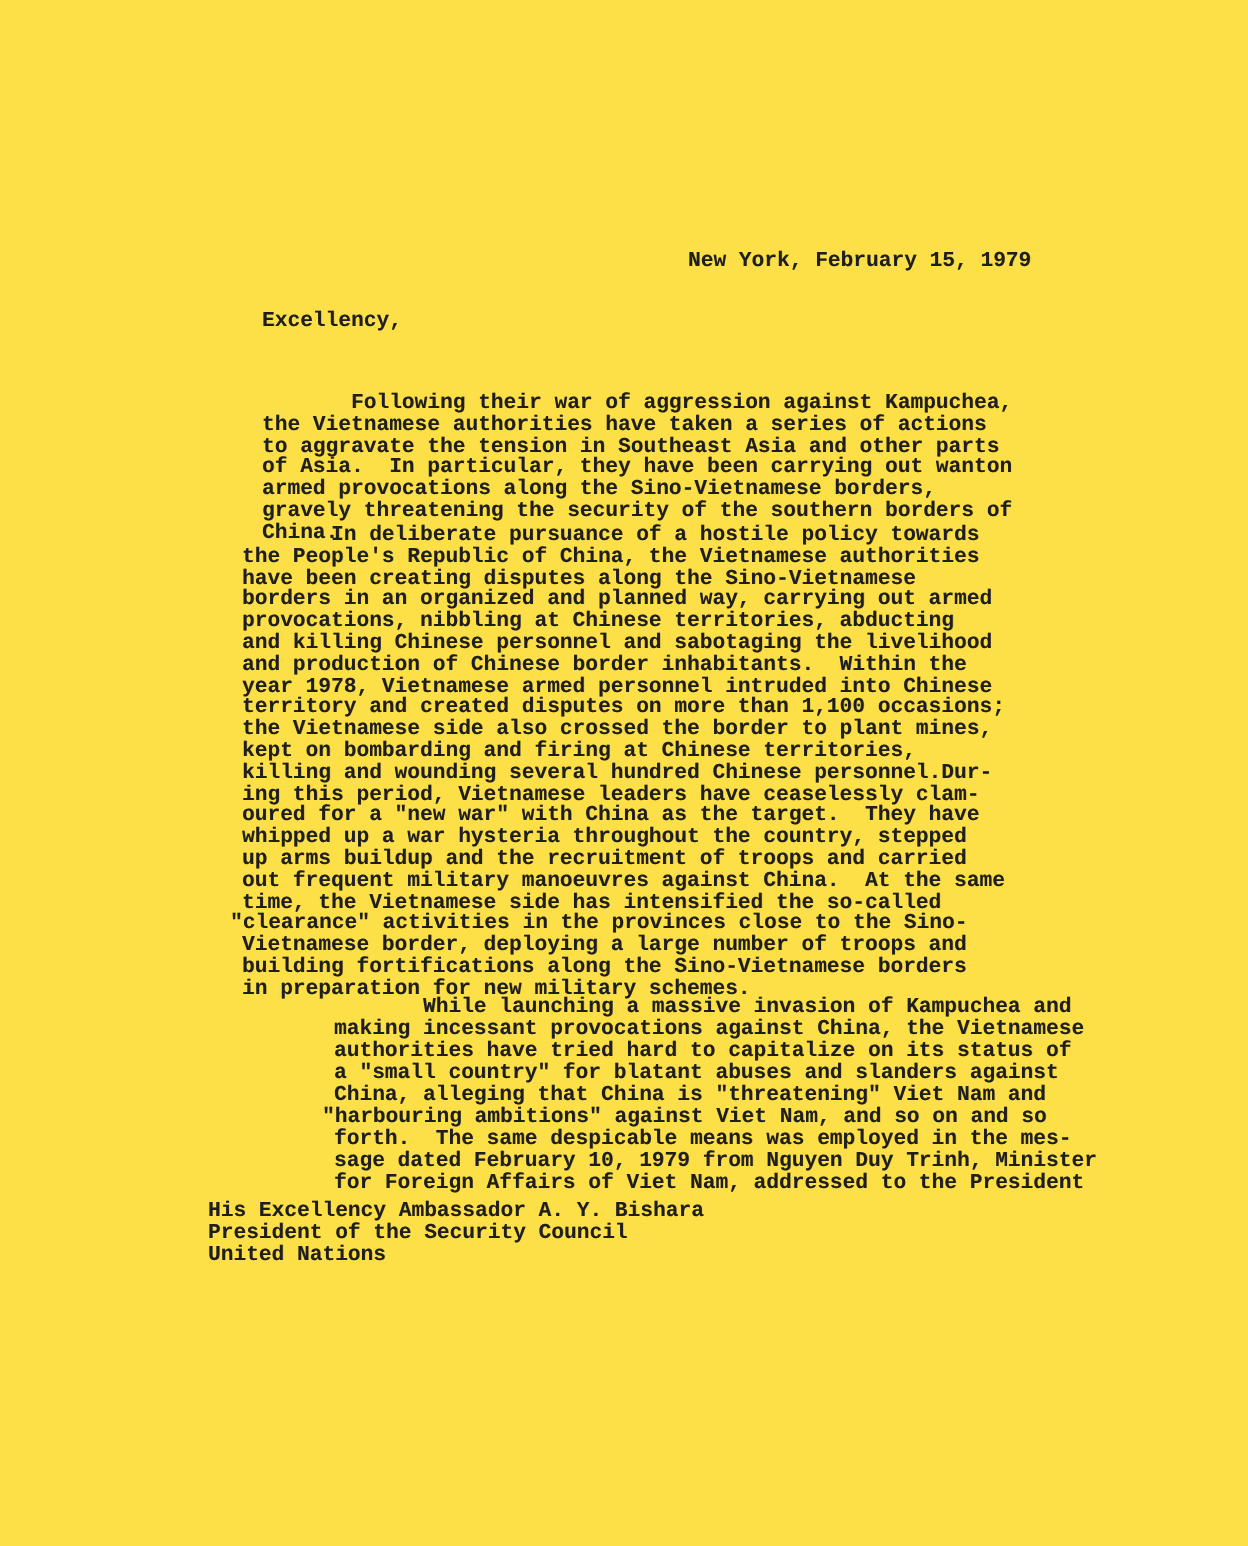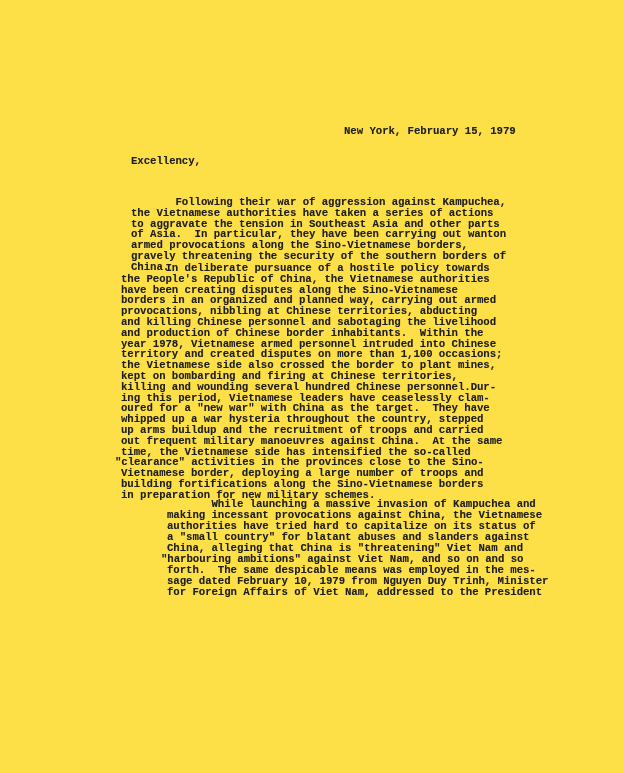--- a/index.html
+++ b/index.html
@@ -46,14 +46,15 @@
   <div class="block dateline">New York, February 15, 1979</div>
 
   <div class="block salutation">Excellency,</div>
 
   <div class="block para-1"><div class="line">       Following their war of aggression against Kampuchea,</div><div class="line">the Vietnamese authorities have taken a series of actions</div><div class="line">to aggravate the tension in Southeast Asia and other parts</div><div class="line">of Asia.  In particular, they have been carrying out wanton</div><div class="line">armed provocations along the Sino-Vietnamese borders,</div><div class="line">gravely threatening the security of the southern borders of</div><div class="line">China.</div></div>
 
   <div class="block para-2"><div class="line">       In deliberate pursuance of a hostile policy towards</div><div class="line">the People's Republic of China, the Vietnamese authorities</div><div class="line">have been creating disputes along the Sino-Vietnamese</div><div class="line">borders in an organized and planned way, carrying out armed</div><div class="line">provocations, nibbling at Chinese territories, abducting</div><div class="line">and killing Chinese personnel and sabotaging the livelihood</div><div class="line">and production of Chinese border inhabitants.  Within the</div><div class="line">year 1978, Vietnamese armed personnel intruded into Chinese</div><div class="line">territory and created disputes on more than 1,100 occasions;</div><div class="line">the Vietnamese side also crossed the border to plant mines,</div><div class="line">kept on bombarding and firing at Chinese territories,</div><div class="line">killing and wounding several hundred Chinese personnel.Dur-</div><div class="line">ing this period, Vietnamese leaders have ceaselessly clam-</div><div class="line">oured for a "new war" with China as the target.  They have</div><div class="line">whipped up a war hysteria throughout the country, stepped</div><div class="line">up arms buildup and the recruitment of troops and carried</div><div class="line">out frequent military manoeuvres against China.  At the same</div><div class="line">time, the Vietnamese side has intensified the so-called</div><div class="line hang">"clearance" activities in the provinces close to the Sino-</div><div class="line">Vietnamese border, deploying a large number of troops and</div><div class="line">building fortifications along the Sino-Vietnamese borders</div><div class="line">in preparation for new military schemes.</div></div>
 
   <div class="block para-3"><div class="line">       While launching a massive invasion of Kampuchea and</div><div class="line">making incessant provocations against China, the Vietnamese</div><div class="line">authorities have tried hard to capitalize on its status of</div><div class="line">a "small country" for blatant abuses and slanders against</div><div class="line">China, alleging that China is "threatening" Viet Nam and</div><div class="line hang">"harbouring ambitions" against Viet Nam, and so on and so</div><div class="line">forth.  The same despicable means was employed in the mes-</div><div class="line">sage dated February 10, 1979 from Nguyen Duy Trinh, Minister</div><div class="line">for Foreign Affairs of Viet Nam, addressed to the President</div></div>
 
+  <div class="block addressee"><div class="line">His Excellency Ambassador A. Y. Bishara</div><div class="line">President of the Security Council</div><div class="line">United Nations</div></div>
 
 </div>
 
 </body></html>

